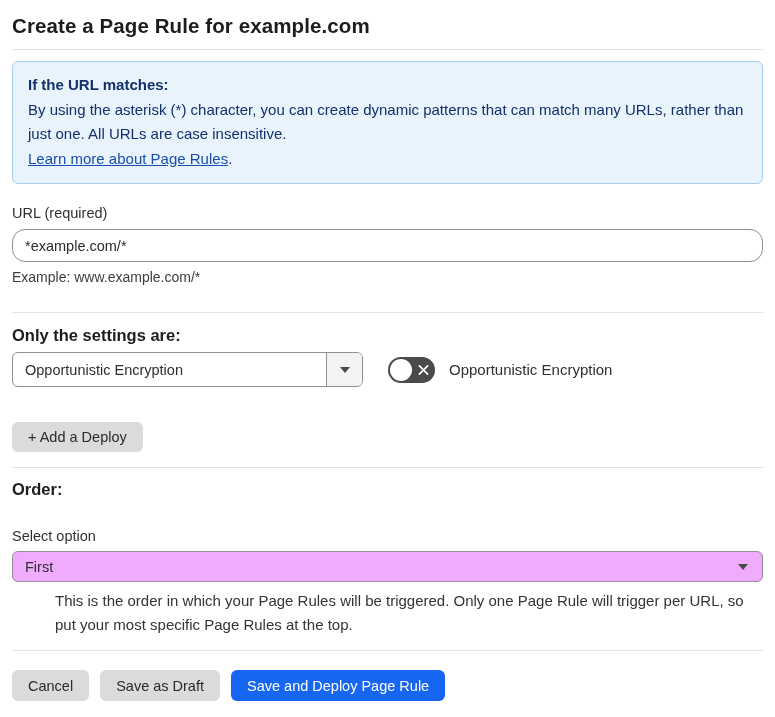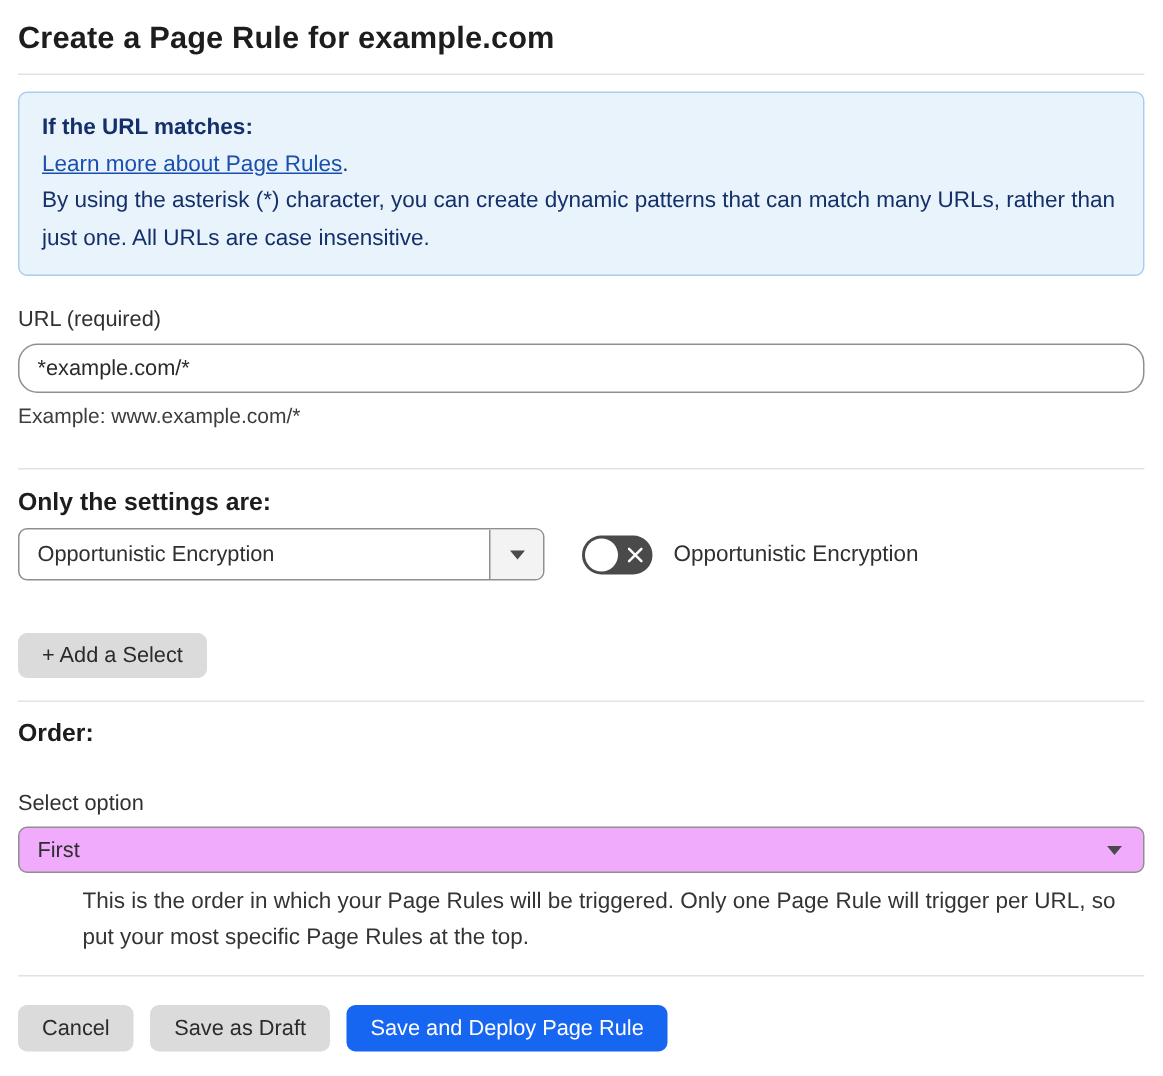--- a/index.html
+++ b/index.html
@@ -212,22 +212,22 @@
 </head>
 <body>
 
 <div class="page">
 
   <h1 class="page-title">Create a Page Rule for example.com</h1>
   <hr class="divider divider-title">
 
   <div class="info-box">
     <div class="info-heading">If the URL matches:</div>
+    <div><span>By using the asterisk (*) character, you can create dynamic patterns that can match many URLs, rather than just one. All URLs are case insensitive.</span></div>
     <div><a class="info-link">Learn more about Page Rules</a><span>.</span></div>
-    <div><span>By using the asterisk (*) character, you can create dynamic patterns that can match many URLs, rather than just one. All URLs are case insensitive.</span></div>
   </div>
 
   <div class="field-label url-label">URL (required)</div>
   <input class="text-input" type="text" value="*example.com/*" style="">
   <div class="helper-text">Example: www.example.com/*</div>
 
   <hr class="divider divider-url">
 
   <div class="section-heading">Only the settings are:</div>
 
@@ -241,21 +241,21 @@
 
     <div class="toggle">
       <span class="knob"></span>
       <svg class="x-mark" viewBox="0 0 12 12">
         <path d="M1.5 1.5 L10.5 10.5 M10.5 1.5 L1.5 10.5" stroke="#ffffff" stroke-width="1.8" stroke-linecap="round"></path>
       </svg>
     </div>
     <div class="toggle-label">Opportunistic Encryption</div>
   </div>
 
-  <button class="btn btn-gray btn-add">+ Add a Select</button>
+  <button class="btn btn-gray btn-add">+ Add a Deploy</button>
 
   <hr class="divider divider-settings">
 
   <div class="section-heading order-heading">Order:</div>
   <div class="field-label order-select-label">Select option</div>
 
   <div class="select-plain">
     <span class="select-value">First</span>
     <span class="caret-down"></span>
   </div>

